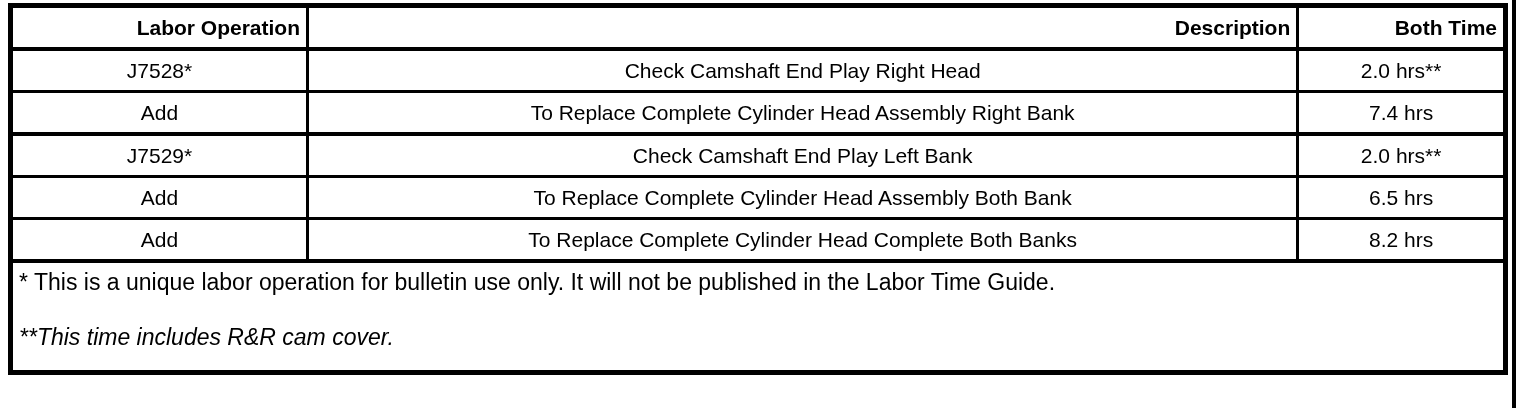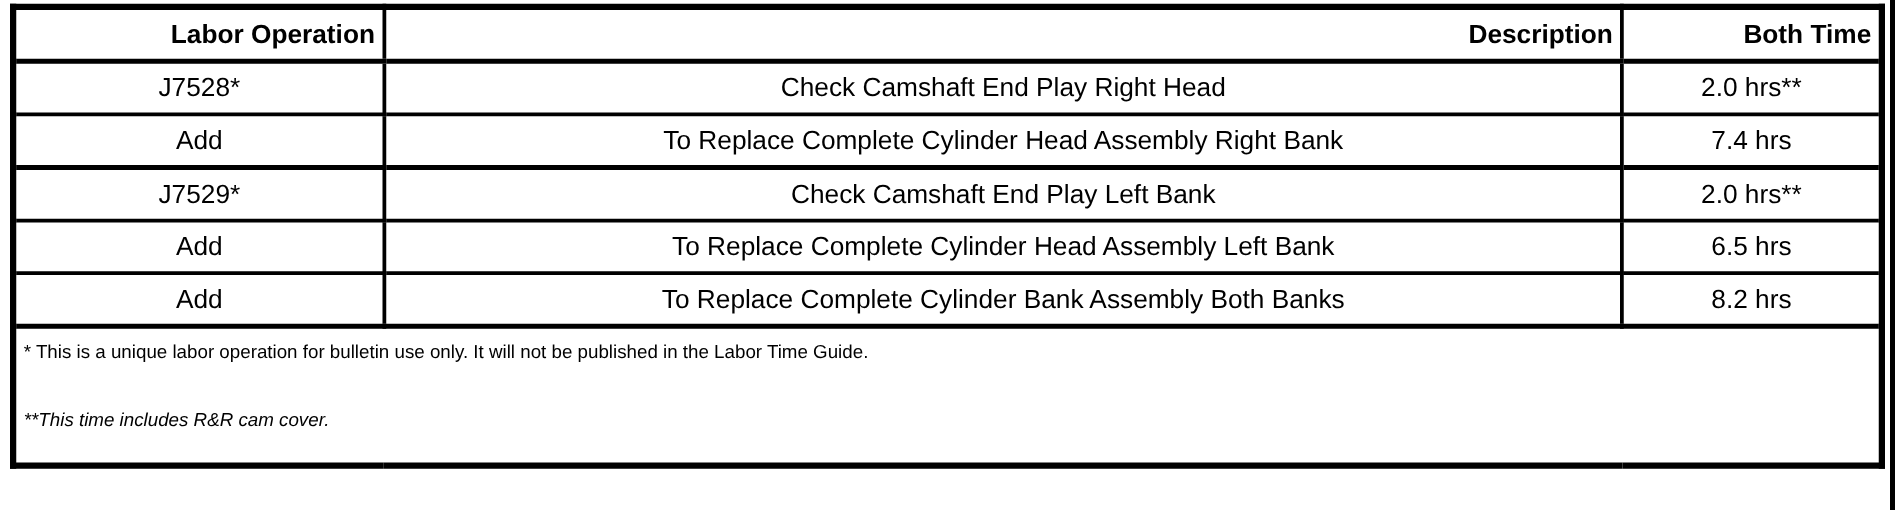--- a/index.html
+++ b/index.html
@@ -64,21 +64,21 @@
   }
   tr.footnotes-row td {
     border-top-width: 4px;
     height: 94px;
     text-align: left;
     vertical-align: top;
     padding: 7px 8px 6px 6px;
     white-space: normal;
   }
   .footnote-line {
-    font-size: 15px;
+    font-size: 23px;
     line-height: 24px;
   }
   .footnote-line + .footnote-line {
     margin-top: 31px;
     font-style: italic;
   }
 </style>
 </head>
 <body>
 
@@ -108,26 +108,26 @@
         <td>To Replace Complete Cylinder Head Assembly Right Bank</td>
         <td>7.4 hrs</td>
       </tr>
       <tr class="group-start">
         <td>J7529*</td>
         <td>Check Camshaft End Play Left Bank</td>
         <td>2.0 hrs**</td>
       </tr>
       <tr class="group-member">
         <td>Add</td>
-        <td>To Replace Complete Cylinder Head Assembly Left Bank</td>
+        <td>To Replace Complete Cylinder Head Assembly Both Bank</td>
         <td>6.5 hrs</td>
       </tr>
       <tr class="group-member">
         <td>Add</td>
-        <td>To Replace Complete Cylinder Bank Assembly Both Banks</td>
+        <td>To Replace Complete Cylinder Head Complete Both Banks</td>
         <td>8.2 hrs</td>
       </tr>
       <tr class="footnotes-row">
         <td colspan="3">
           <div class="footnote-line">* This is a unique labor operation for bulletin use only. It will not be published in the Labor Time Guide.</div>
           <div class="footnote-line">**This time includes R&amp;R cam cover.</div>
         </td>
       </tr>
     </tbody>
   </table>

